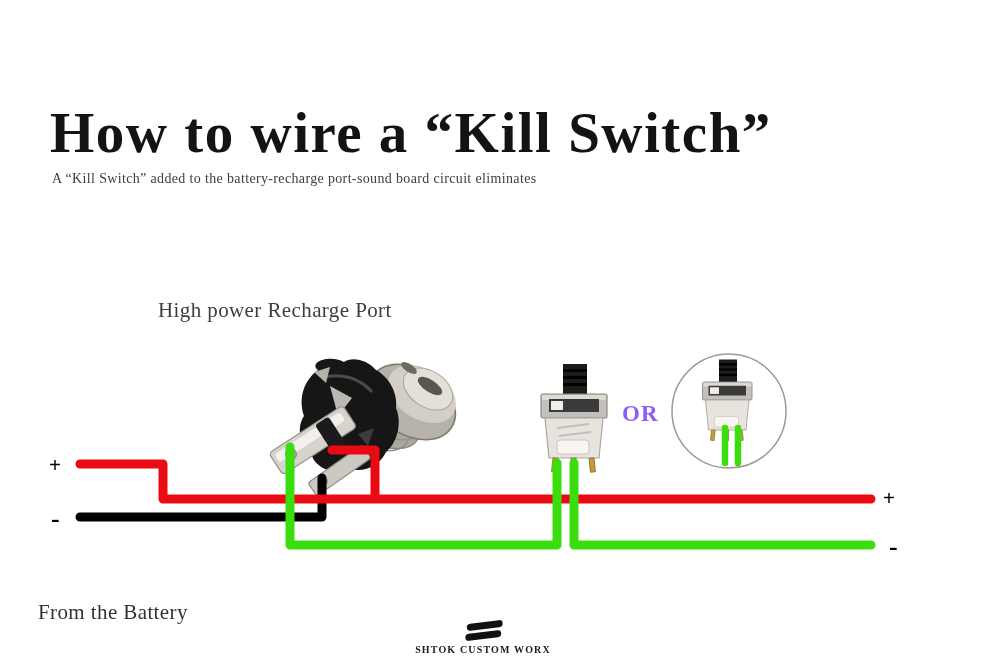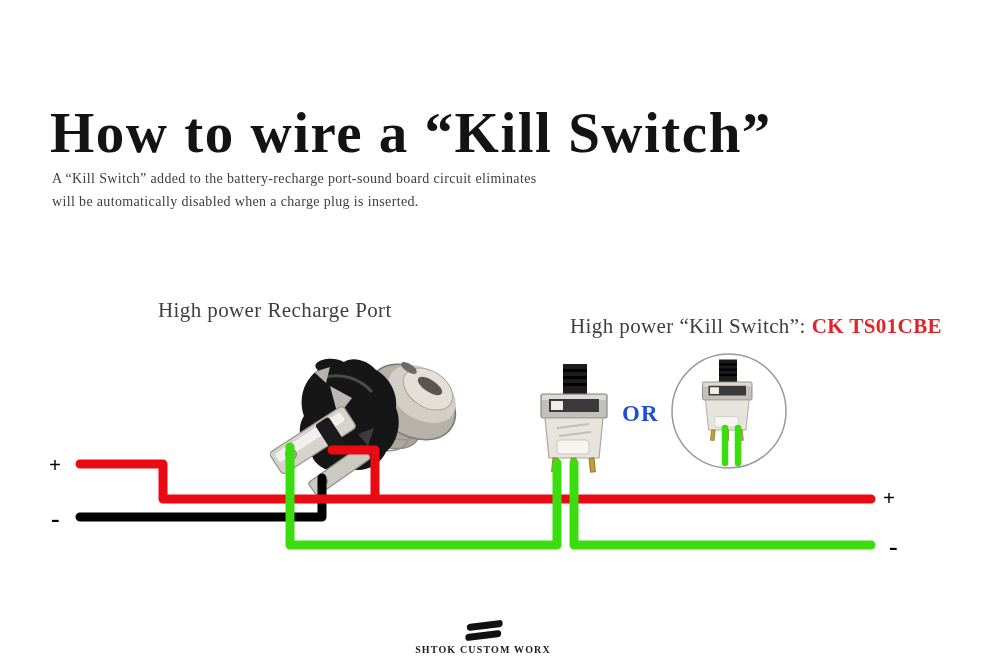--- a/index.html
+++ b/index.html
@@ -33,28 +33,24 @@
 </style>
 </head>
 <body>
 
 <div class="canvas">
 
   <h1 class="abs title">How to wire a “Kill Switch”</h1>
 
   <div class="abs intro">
     <div>A “Kill Switch” added to the battery-recharge port-sound board circuit eliminates</div>
-    <div>will be automatically disabled when a charge plug is inserted.</div>
   </div>
 
   <div class="abs lbl recharge-lbl">High power Recharge Port</div>
 
-  <div class="abs lbl ks-lbl">
-    <span>High power “Kill Switch”:</span><span class="part" style="color: rgb(227, 35, 39);">CK TS01CBE</span>
-  </div>
 
   <svg class="abs diagram-svg" width="1000" height="667" viewBox="0 0 1000 667">
 
     <g>
 
       <ellipse cx="383" cy="390" rx="28" ry="42" transform="rotate(-57 383 390)" fill="#aba69e" stroke="#8d887f" stroke-width="1.5"></ellipse>
       <ellipse cx="375" cy="396" rx="24" ry="38" transform="rotate(-57 375 396)" fill="none" stroke="#938e85" stroke-width="1.5"></ellipse>
       <ellipse cx="390" cy="385" rx="24" ry="38" transform="rotate(-57 390 385)" fill="none" stroke="#9b968d" stroke-width="1.5"></ellipse>
 
       <ellipse cx="412" cy="376" rx="33" ry="47" transform="rotate(-57 412 376)" fill="#b6b1a9" stroke="#7e7971" stroke-width="1.5"></ellipse>
@@ -139,27 +135,28 @@
 
     <path d="M 80 438 L 163 438 L 163 473 L 871 473" fill="none" stroke="#ea0a12" stroke-width="9" stroke-linecap="round" stroke-linejoin="round"></path>
 
     <path d="M 332 424 L 375 424 L 375 471" fill="none" stroke="#ea0a12" stroke-width="9" stroke-linecap="round" stroke-linejoin="round"></path>
 
     <path d="M 290 421 L 290 519 L 557 519 L 557 437" fill="none" stroke="#3cdd0f" stroke-width="9" stroke-linecap="round" stroke-linejoin="round"></path>
 
     <path d="M 574 437 L 574 519 L 871 519" fill="none" stroke="#3cdd0f" stroke-width="9" stroke-linecap="round" stroke-linejoin="round"></path>
   </svg>
 
-  <div class="abs or-lbl" style="color: #1d4ed8;">OR</div>
+  <div class="abs or-lbl" style="color: #8b5cf6;">OR</div>
 
   <div class="abs pm plus-left">+</div>
   <div class="abs pm minus-left">-</div>
   <div class="abs pm plus-right">+</div>
   <div class="abs pm minus-right">-</div>
 
+  <div class="abs endpoint from-lbl">From the Battery</div>
 
   <div class="abs footer">
     <div class="logo-bars">
       <div class="logo-bar top"></div>
       <div class="logo-bar bottom"></div>
     </div>
     <div class="brand-text">SHTOK CUSTOM WORX</div>
   </div>
 
 </div>

